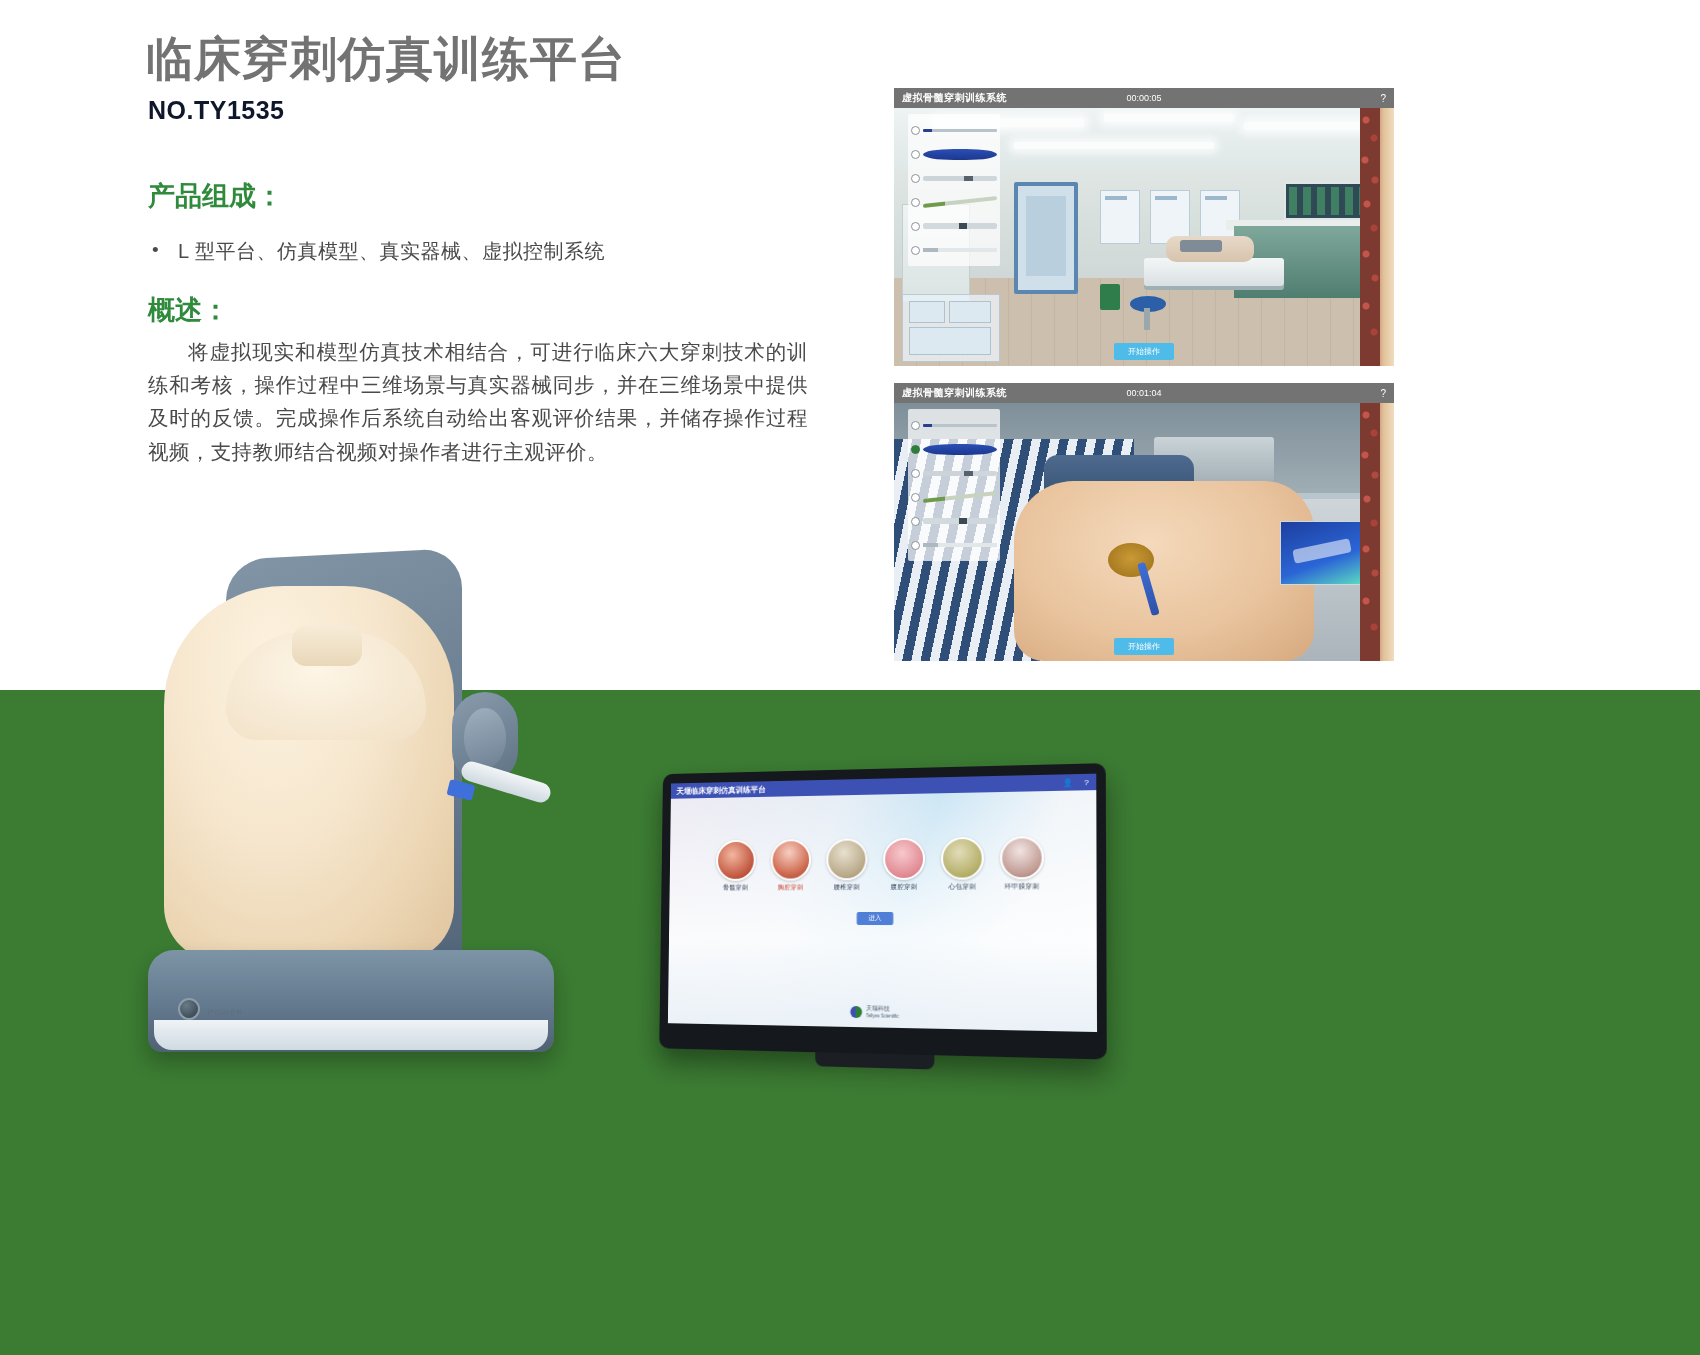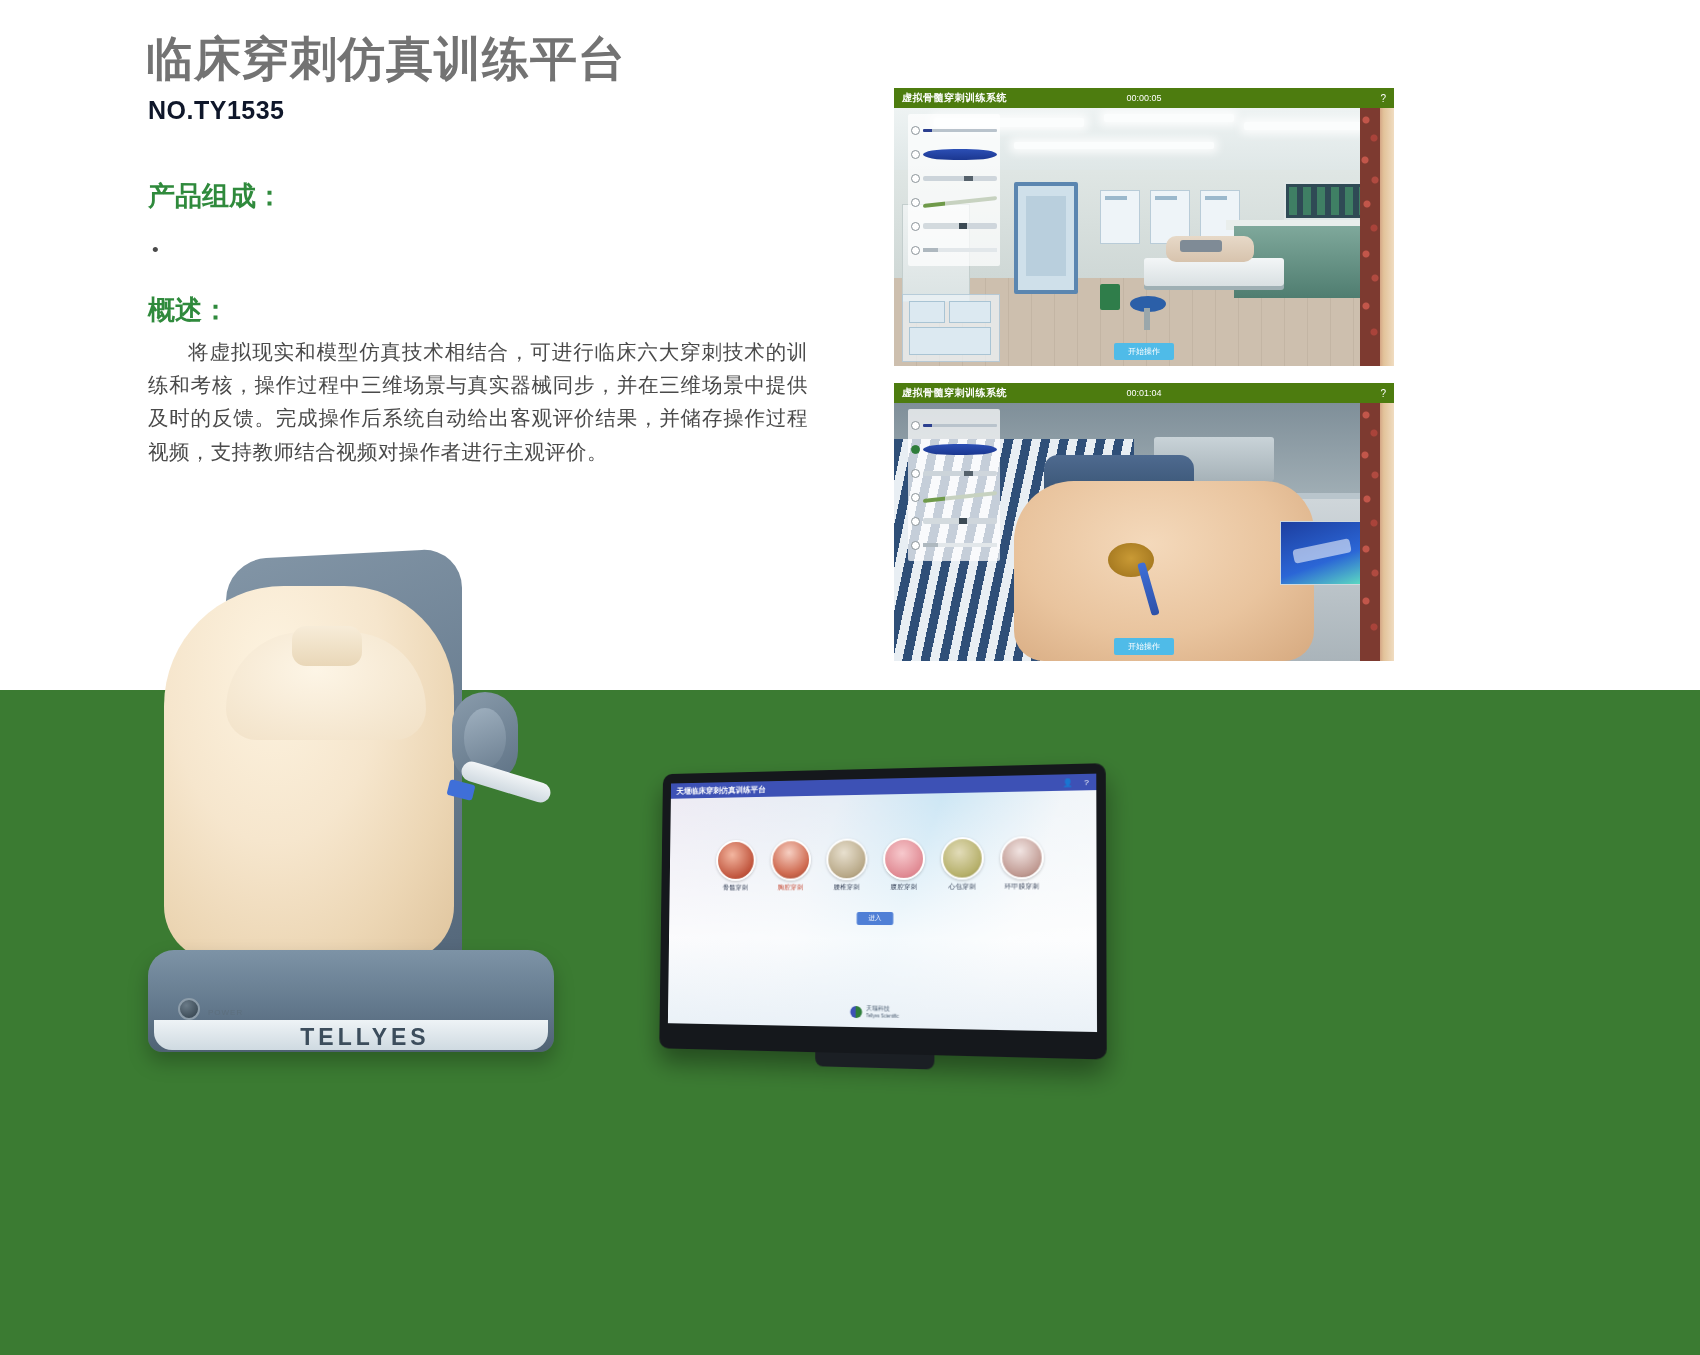--- a/index.html
+++ b/index.html
@@ -42,21 +42,21 @@
     text-indent:40px;text-align:justify;letter-spacing:.4px;
   }
 
   
   .shot{
     position:absolute;background:#ffffff;
   }
   #shot-top{left:894px;top:88px;width:500px;height:278px;}
   #shot-bottom{left:894px;top:383px;width:500px;height:278px;}
   .shot-bar{
-    position:relative;height:20px;background:#4d7c0f;
+    position:relative;height:20px;background:#737373;
     display:flex;align-items:center;color:#fff;font-size:10px;
   }
   .shot-bar .bar-title{position:absolute;left:8px;font-weight:bold;letter-spacing:.5px;}
   .shot-bar .bar-timer{position:absolute;left:0;right:0;text-align:center;font-size:9px;}
   .shot-bar .bar-help{position:absolute;right:8px;font-size:10px;}
   .shot-body{position:relative;width:100%;height:258px;overflow:hidden;}
 
   
   .room{
     position:absolute;inset:0;
@@ -365,20 +365,21 @@
 <div id="green-band"></div>
 
 <div id="title">临床穿刺仿真训练平台</div>
 <div id="model-no">NO.TY1535</div>
 
 <div class="sec-head" id="compose-head">产品组成：</div>
 
 <div id="compose-list">
   <div class="bullet-row">
     <span class="dot">•</span>
+    <span class="bullet-text">L 型平台、仿真模型、真实器械、虚拟控制系统</span>
   </div>
 </div>
 
 <div class="sec-head" id="overview-head">概述：</div>
 <div id="overview-body">将虚拟现实和模型仿真技术相结合，可进行临床六大穿刺技术的训练和考核，操作过程中三维场景与真实器械同步，并在三维场景中提供及时的反馈。完成操作后系统自动给出客观评价结果，并储存操作过程视频，支持教师结合视频对操作者进行主观评价。</div>
 
 <div class="shot" id="shot-top">
   <div class="shot-bar">
     <span class="bar-title">虚拟骨髓穿刺训练系统</span>
     <span class="bar-timer">00:00:05</span>
@@ -530,21 +531,20 @@
     <div class="neck-plate"></div>
     <div class="torso-ring"></div>
   </div>
   <div class="arm-joint"></div>
   <div class="arm-tube"></div>
   <div class="arm-clip"></div>
   <div class="plat-base"></div>
   <div class="plat-base-lip"></div>
   <div class="power-knob"></div>
   <div class="power-label">POWER</div>
-  <div class="brand">TELLYES</div>
 </div>
 
 <div id="tablet">
   <div class="tab-bezel">
     <div class="tab-screen">
       <div class="tab-bar">
         <span class="tb-title">天堰临床穿刺仿真训练平台</span>
         <span class="tb-user">👤</span>
         <span class="tb-help">?</span>
       </div>

